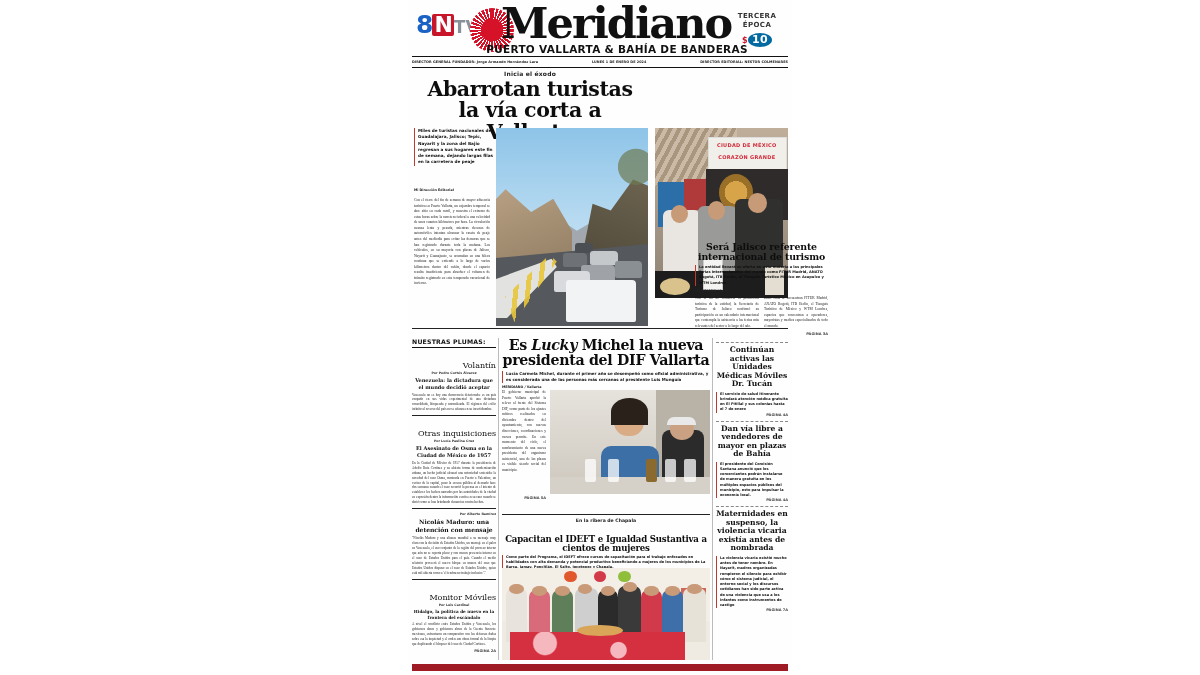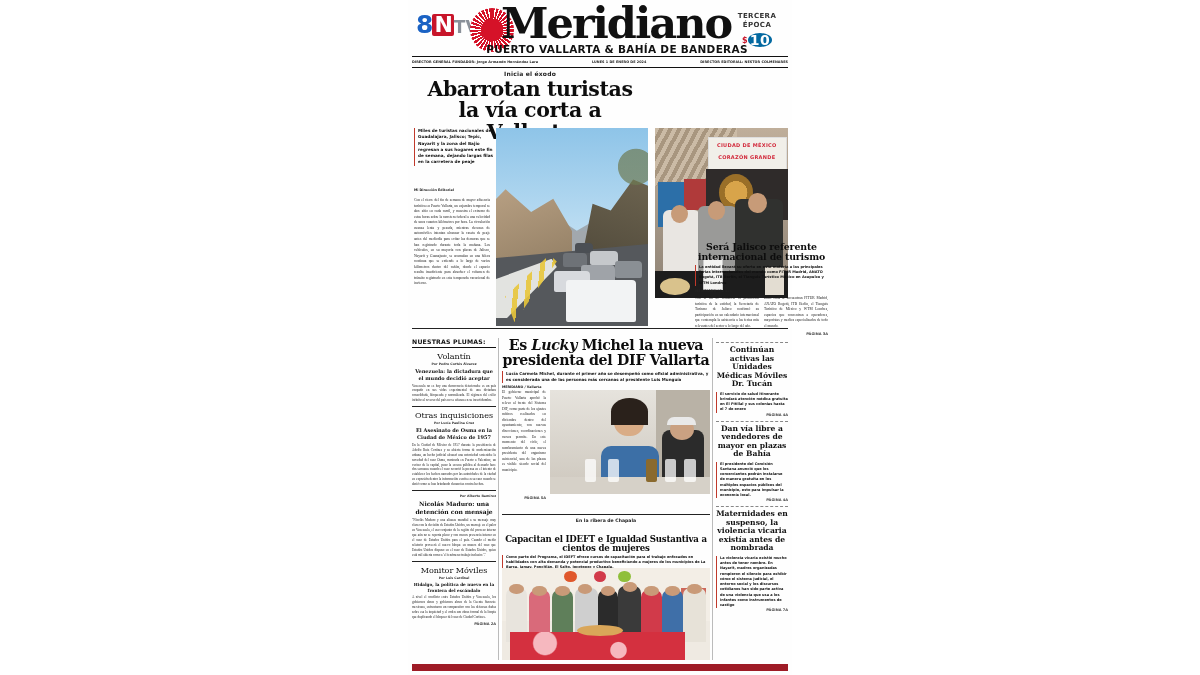--- a/index.html
+++ b/index.html
@@ -20,21 +20,21 @@
     background:radial-gradient(circle at 50% 50%, #d51228 0 36%, transparent 37%);}
 
   .mhname{position:absolute;left:78px;top:2px;width:260px;text-align:center;
     font-family:"DejaVu Serif",serif;font-weight:bold;font-size:43px;letter-spacing:-2px;color:#111;line-height:1;}
   .mhsub{position:absolute;left:78px;top:43px;width:262px;text-align:center;
     font-family:"DejaVu Sans",sans-serif;font-weight:bold;font-size:10.5px;letter-spacing:0.3px;color:#111;}
   .epoca{position:absolute;right:4px;top:12px;width:62px;text-align:center;
     font-family:"DejaVu Sans",sans-serif;font-size:7px;font-weight:bold;color:#333;letter-spacing:.4px;line-height:1.35;}
   .pricewrap{margin-top:2px;font-family:"DejaVu Sans",sans-serif;font-size:8px;color:#c8152a;font-weight:bold;}
   .pricecircle{display:inline-block;width:24px;height:14px;border-radius:50%;background:#0369a1;color:#fff;
-    font-size:14px;line-height:14px;text-align:center;vertical-align:middle;}
+    font-size:11px;line-height:14px;text-align:center;vertical-align:middle;}
   .mhrule{position:absolute;left:4px;right:4px;top:56px;height:1px;background:#111;}
   .mhcredits{position:absolute;left:4px;right:4px;top:58px;height:8px;
     display:flex;justify-content:space-between;align-items:center;
     font-family:"DejaVu Sans",sans-serif;font-size:3.4px;font-weight:bold;color:#222;letter-spacing:.05px;}
   .mhrule2{position:absolute;left:4px;right:4px;top:67px;height:1px;background:#111;}
 
   
   .kicker{font-family:"DejaVu Sans",sans-serif;font-size:6px;font-weight:bold;color:#222;text-align:center;letter-spacing:.2px;}
   .hl{font-family:"DejaVu Serif",serif;font-weight:bold;color:#0d0d0d;text-align:center;line-height:1.04;}
   .body-txt{font-family:"Liberation Serif",serif;font-size:3.6px;line-height:1.55;color:#1a1a1a;text-align:justify;}
@@ -114,21 +114,21 @@
   .rcols2 > div{flex:1;}
 
   
   .sec2{position:absolute;left:4px;top:338px;width:376px;height:322px;}
   .col-left{position:absolute;left:0px;top:0px;width:84px;height:322px;}
   .col-mid{position:absolute;left:90px;top:0px;width:208px;height:322px;}
   .col-right{position:absolute;left:304px;top:0px;width:72px;height:322px;}
 
   .plumas-hd{font-family:"DejaVu Sans",sans-serif;font-size:6.2px;font-weight:bold;color:#111;letter-spacing:.2px;}
   .plumas-rule{height:1px;background:#111;margin:2px 0 3px;}
-  .op-title{font-family:"DejaVu Serif",serif;font-size:8px;font-weight:normal;text-align:center;color:#111;margin-top:4px;}
+  .op-title{font-family:"DejaVu Serif",serif;font-size:8px;font-weight:normal;text-align:right;color:#111;margin-top:13px;}
   .op-author{font-family:"DejaVu Sans",sans-serif;font-size:3.2px;font-weight:bold;text-align:center;color:#333;margin:1px 0 2px;}
   .op-sub{font-family:"DejaVu Serif",serif;font-size:5px;font-weight:bold;text-align:center;color:#111;line-height:1.35;margin-bottom:2px;}
   .op-body{font-family:"Liberation Serif",serif;font-size:3.3px;line-height:1.5;text-align:justify;color:#222;}
   .thinrule{height:1px;background:#222;margin:3px 0;}
 
   .difhl{font-size:14.2px;letter-spacing:-.3px;}
   .difhl i{font-family:"DejaVu Serif",serif;font-style:italic;}
   .difsum{margin-top:3px;font-family:"DejaVu Sans",sans-serif;font-size:4px;font-weight:bold;line-height:1.5;color:#111;
     border-left:1.5px solid #c0392b;padding-left:3px;}
 

